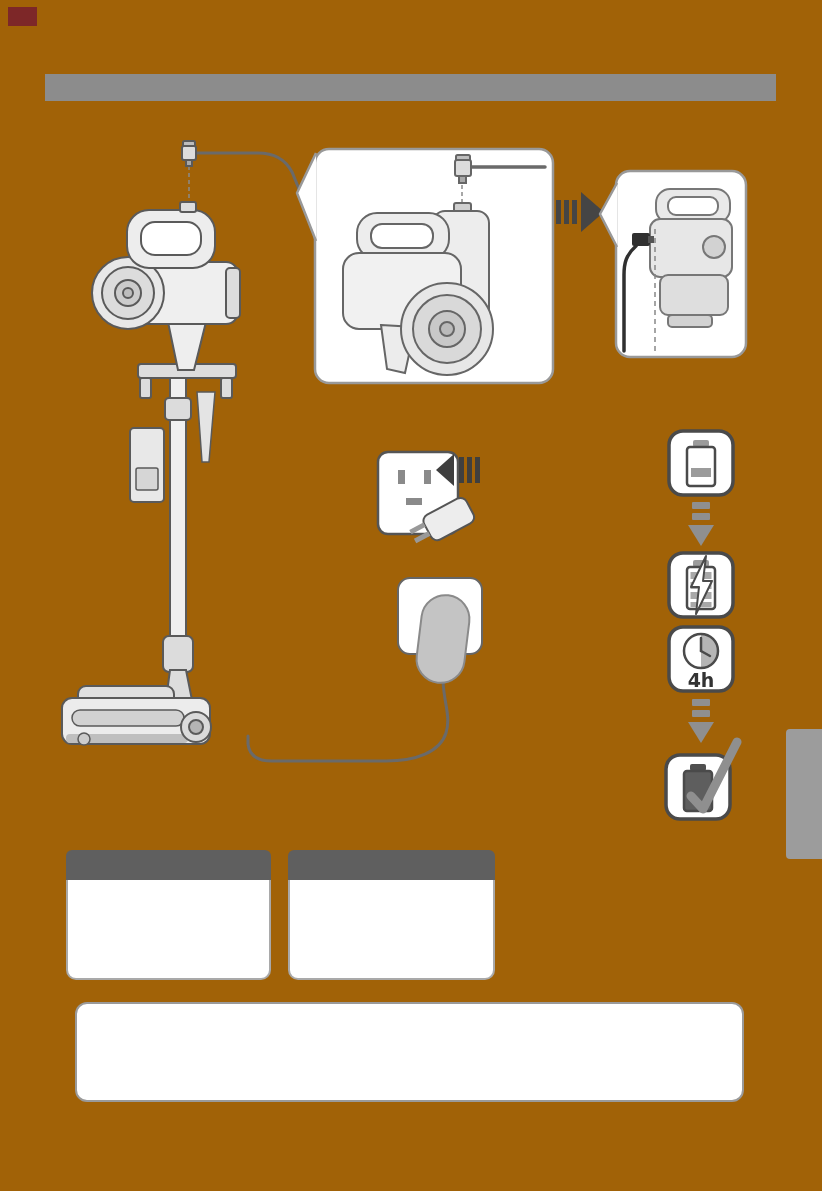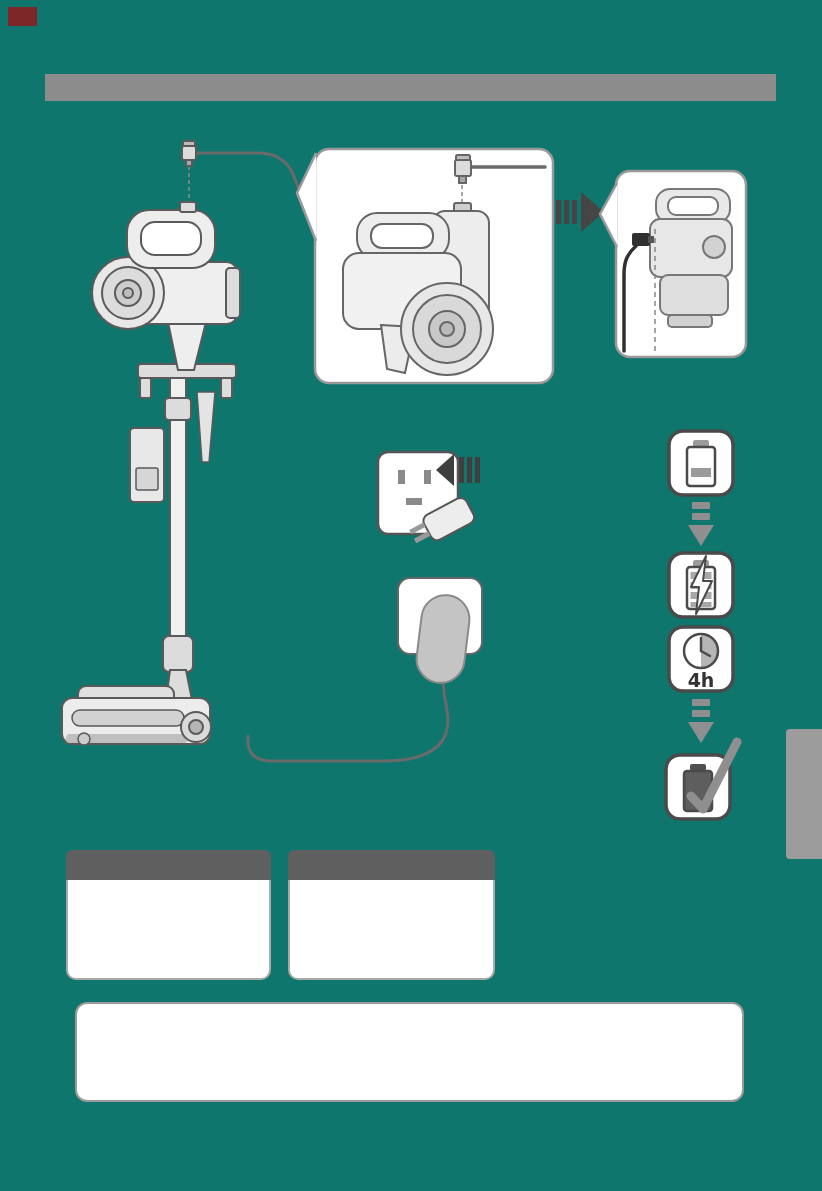--- a/index.html
+++ b/index.html
@@ -1,21 +1,21 @@
 <!DOCTYPE html>
 <html><head>
 <meta charset="utf-8">
 <style>
   * { margin: 0; padding: 0; box-sizing: border-box; }
   html,body { background: #ffffff; }
   body { font-family: "DejaVu Sans", "Liberation Sans", sans-serif; }
   .page {
     position: relative;
     width: 822px; height: 1191px;
-    background: #0f766e;
+    background: #a16207;
     overflow: hidden;
   }
   .abs { position: absolute; }
 
   .corner-mark {
     left: 8px; top: 7px; width: 29px; height: 19px;
     background: #7d2728;
   }
   .title-bar {
     left: 45px; top: 74px; width: 731px; height: 27px;

